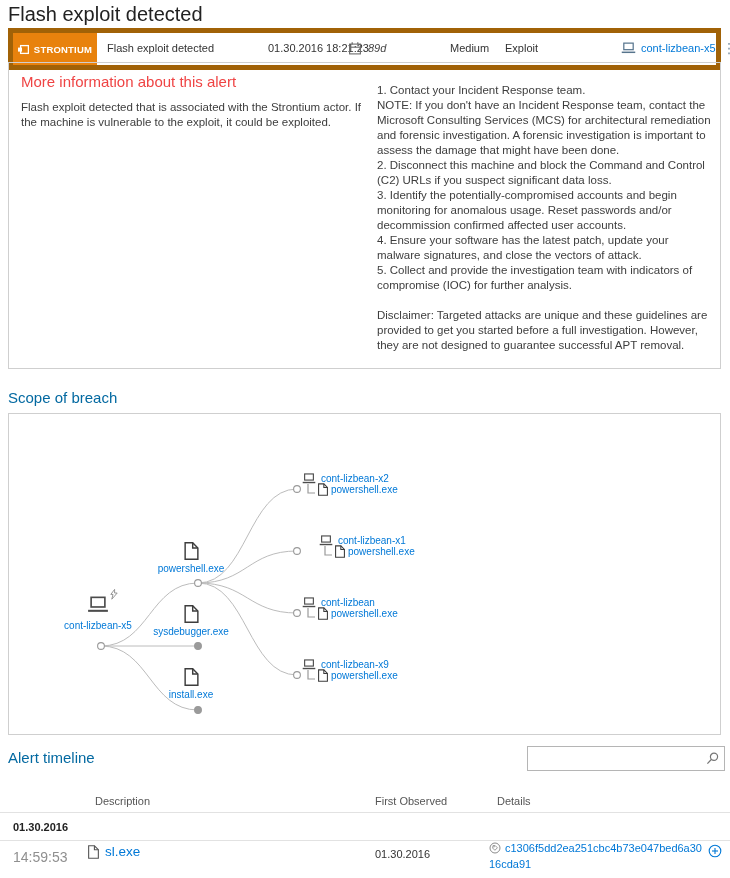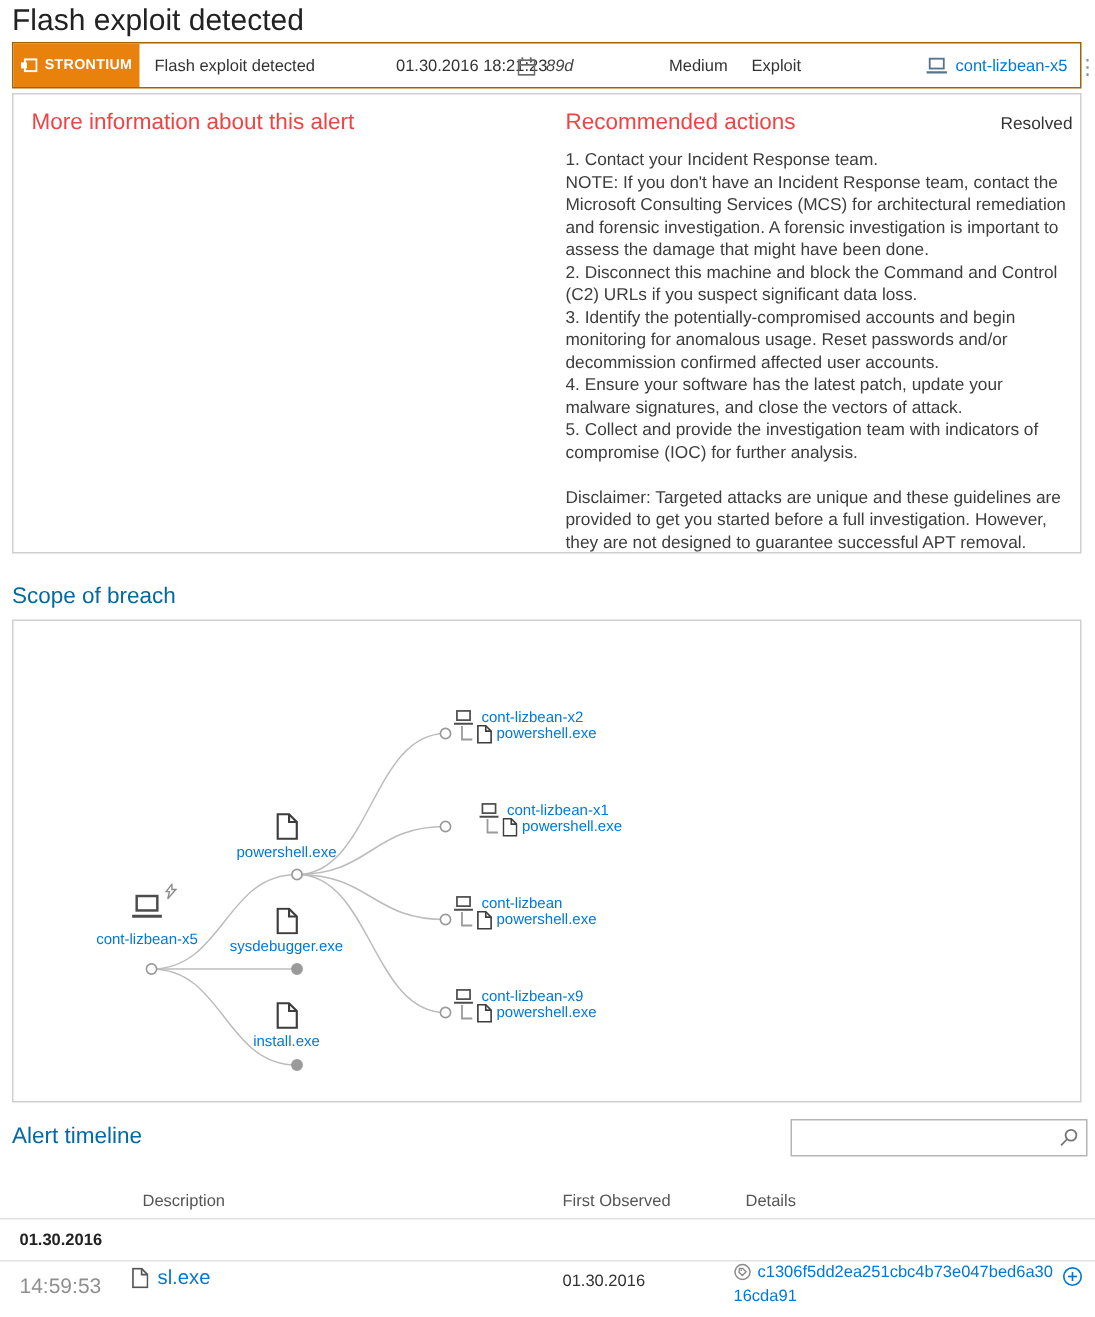--- a/index.html
+++ b/index.html
@@ -7,21 +7,21 @@
   body {
     width:730px; height:878px; position:relative; overflow:hidden;
     font-family:"Liberation Sans", sans-serif; color:#333;
   }
   .abs { position:absolute; }
 
   
   #page-title { left:8px; top:3px; font-size:20px; font-weight:400; color:#222; }
 
   
-  .alert-bar { left:8px; top:28px; width:713px; height:31px; border:1px solid #a16207; background:#fff; }
+  .alert-bar { left:8px; top:28px; width:713px; height:42px; border:5px solid #a16207; background:#fff; }
   .alert-bar .badge {
     position:absolute; left:0; top:0; bottom:0; width:84px; background:#e8820d;
     display:flex; align-items:center; justify-content:center; gap:5px;
     color:#fff; font-size:9.5px; font-weight:700; letter-spacing:.2px; cursor:pointer;
   }
   .bar-item { position:absolute; top:9px; font-size:11px; color:#333; white-space:nowrap; }
   .bar-age { font-style:italic; color:#444; }
   .bar-link { color:#0078d7; cursor:pointer; }
   .bar-dots { position:absolute; left:709px; top:4px; font-size:14px; color:#7e95a8; cursor:pointer; letter-spacing:0; line-height:22px; }
 
@@ -90,26 +90,23 @@
     <rect x="3" y="0.8" width="10" height="7" fill="none" stroke="#56748c" stroke-width="1.3"></rect>
     <path d="M0.8,10.6 H15.2" stroke="#56748c" stroke-width="1.6"></path>
   </svg>
   <span class="bar-item bar-link" style="left:628px">cont-lizbean-x5</span>
   <span class="bar-dots">⋮</span>
 </div>
 
 <div class="abs info-box">
   <div class="info-left">
     <div class="panel-h">More information about this alert</div>
+    <div class="panel-body">Flash exploit detected that is associated with the Strontium actor. If the machine is vulnerable to the exploit, it could be exploited.</div>
   </div>
   <div class="info-right">
-    <div class="right-head">
-      <div class="panel-h">Recommended actions</div>
-      <div class="resolved">Resolved</div>
-    </div>
     <div class="panel-body">1. Contact your Incident Response team.
 NOTE: If you don't have an Incident Response team, contact the Microsoft Consulting Services (MCS) for architectural remediation and forensic investigation. A forensic investigation is important to assess the damage that might have been done.
 2. Disconnect this machine and block the Command and Control (C2) URLs if you suspect significant data loss.
 3. Identify the potentially-compromised accounts and begin monitoring for anomalous usage. Reset passwords and/or decommission confirmed affected user accounts.
 4. Ensure your software has the latest patch, update your malware signatures, and close the vectors of attack.
 5. Collect and provide the investigation team with indicators of compromise (IOC) for further analysis.
 
 Disclaimer: Targeted attacks are unique and these guidelines are provided to get you started before a full investigation. However, they are not designed to guarantee successful APT removal.</div>
   </div>
 </div>

